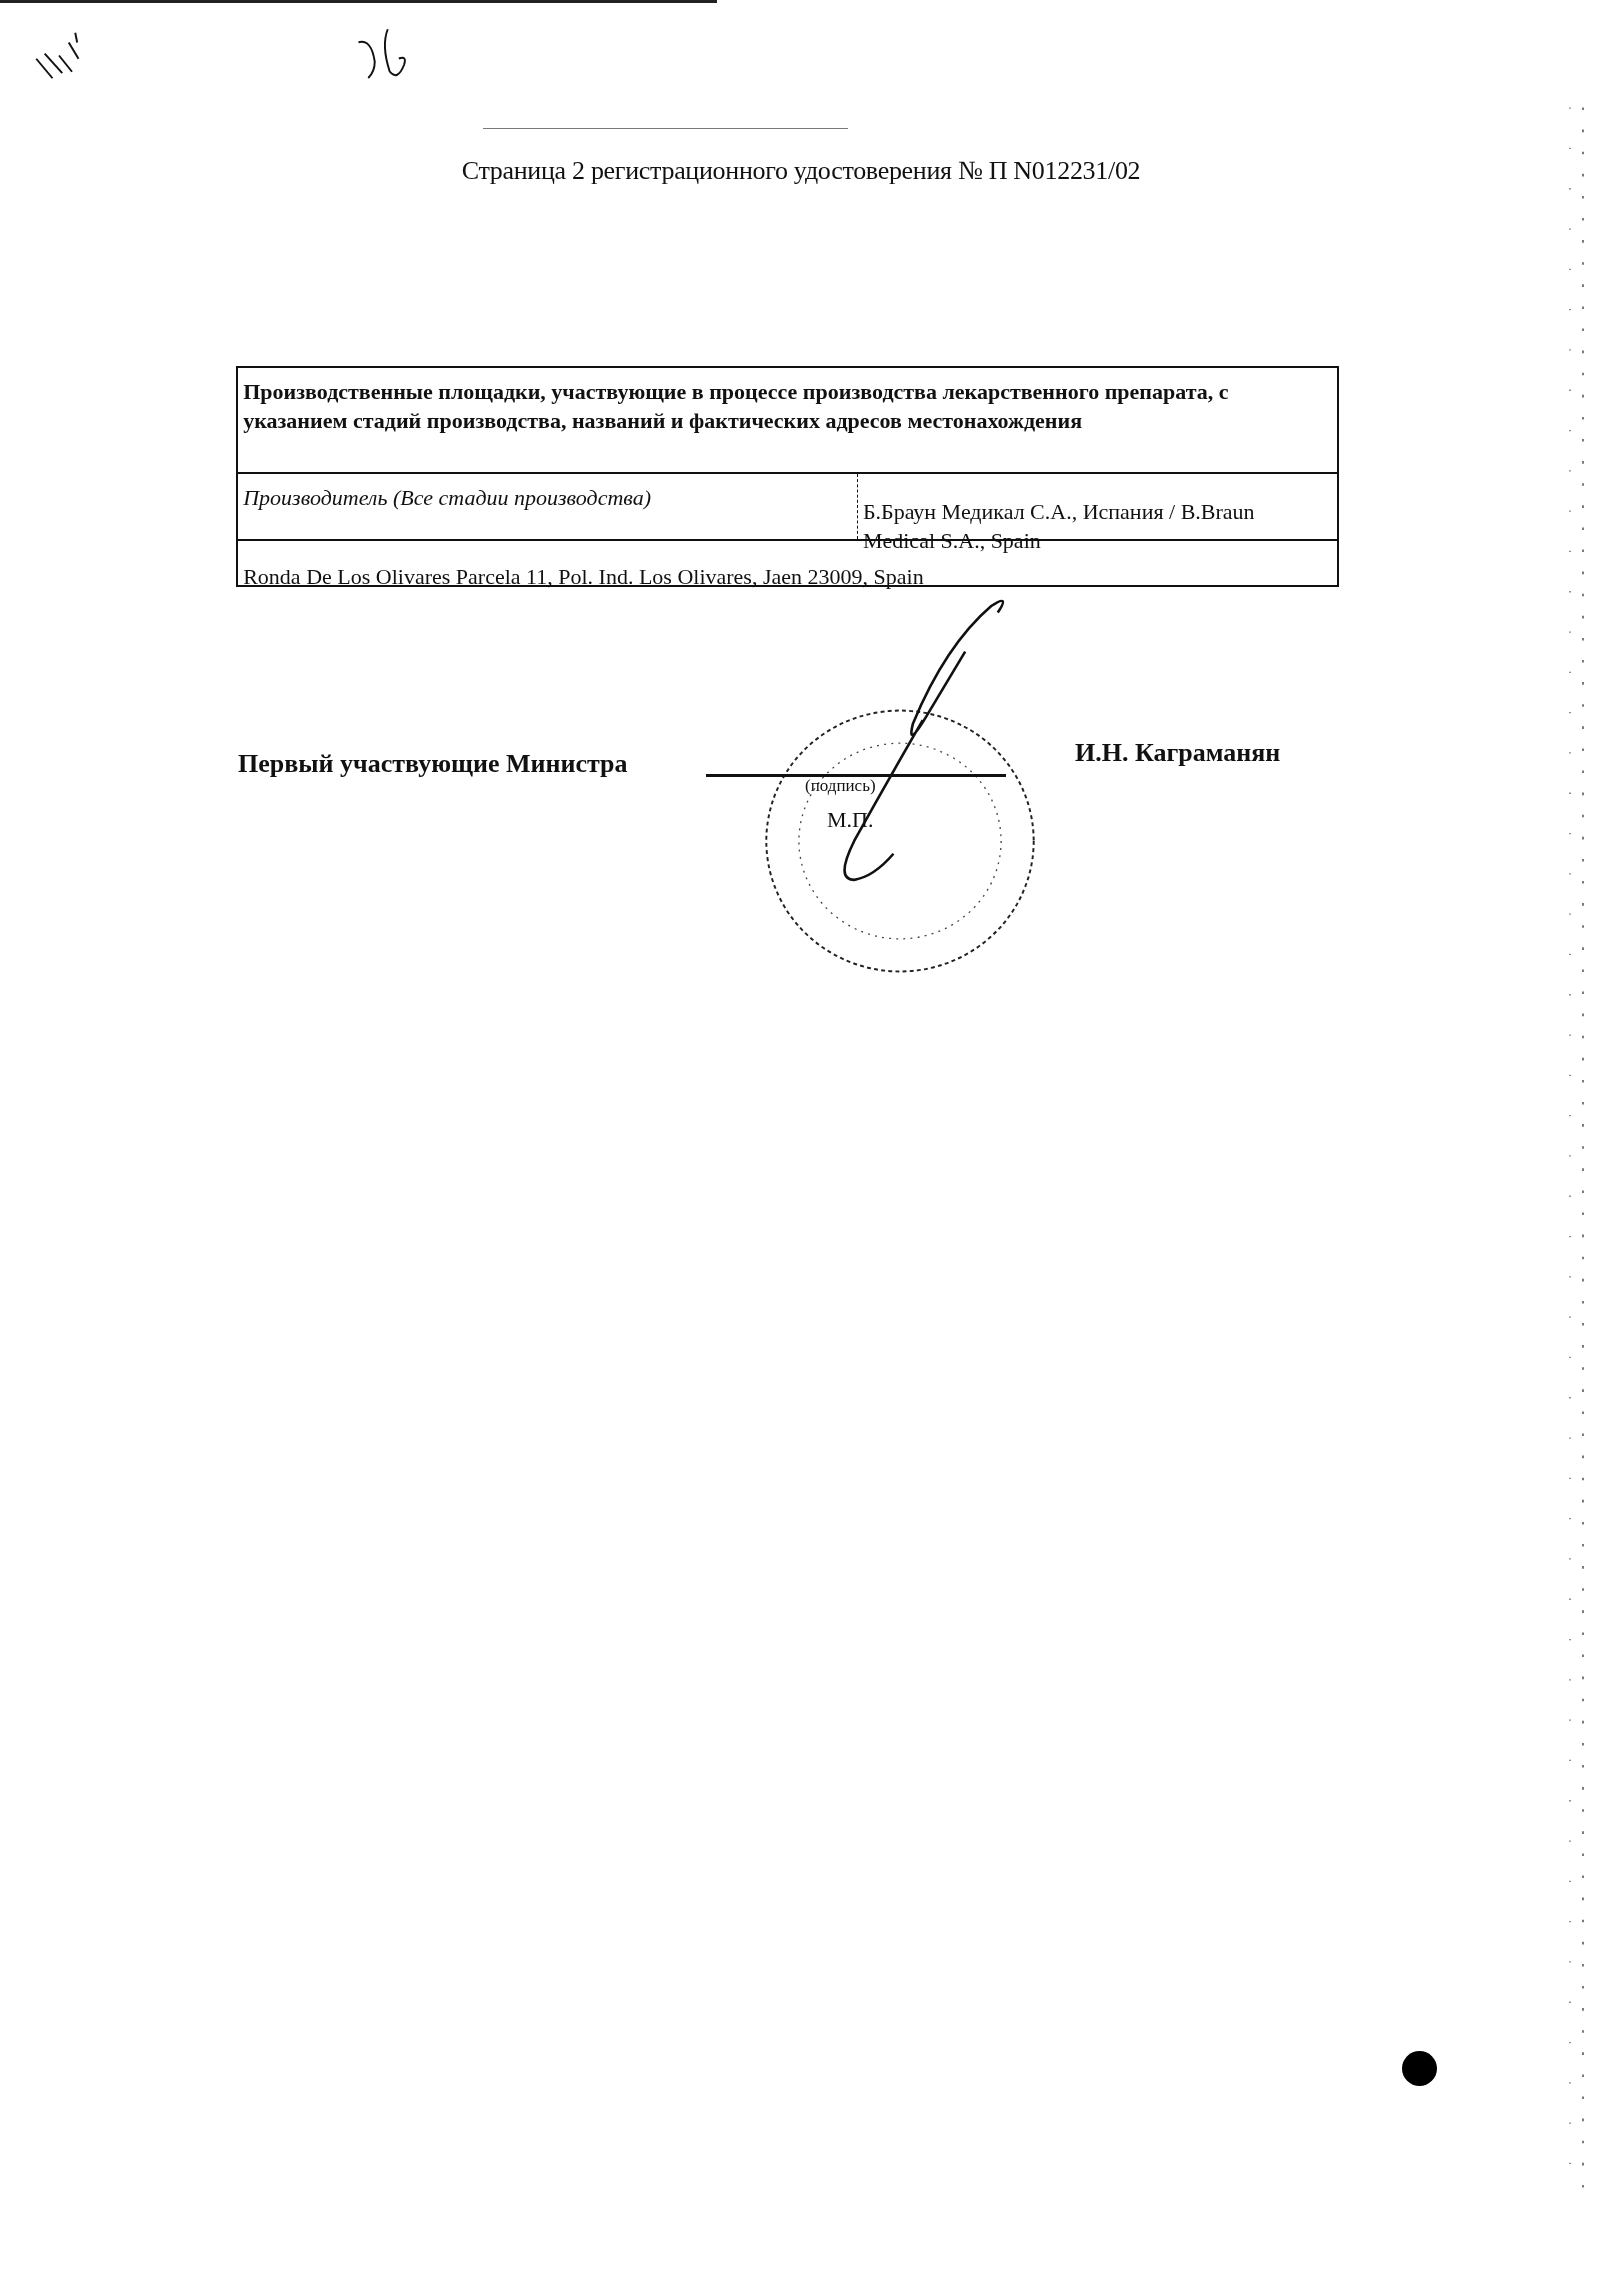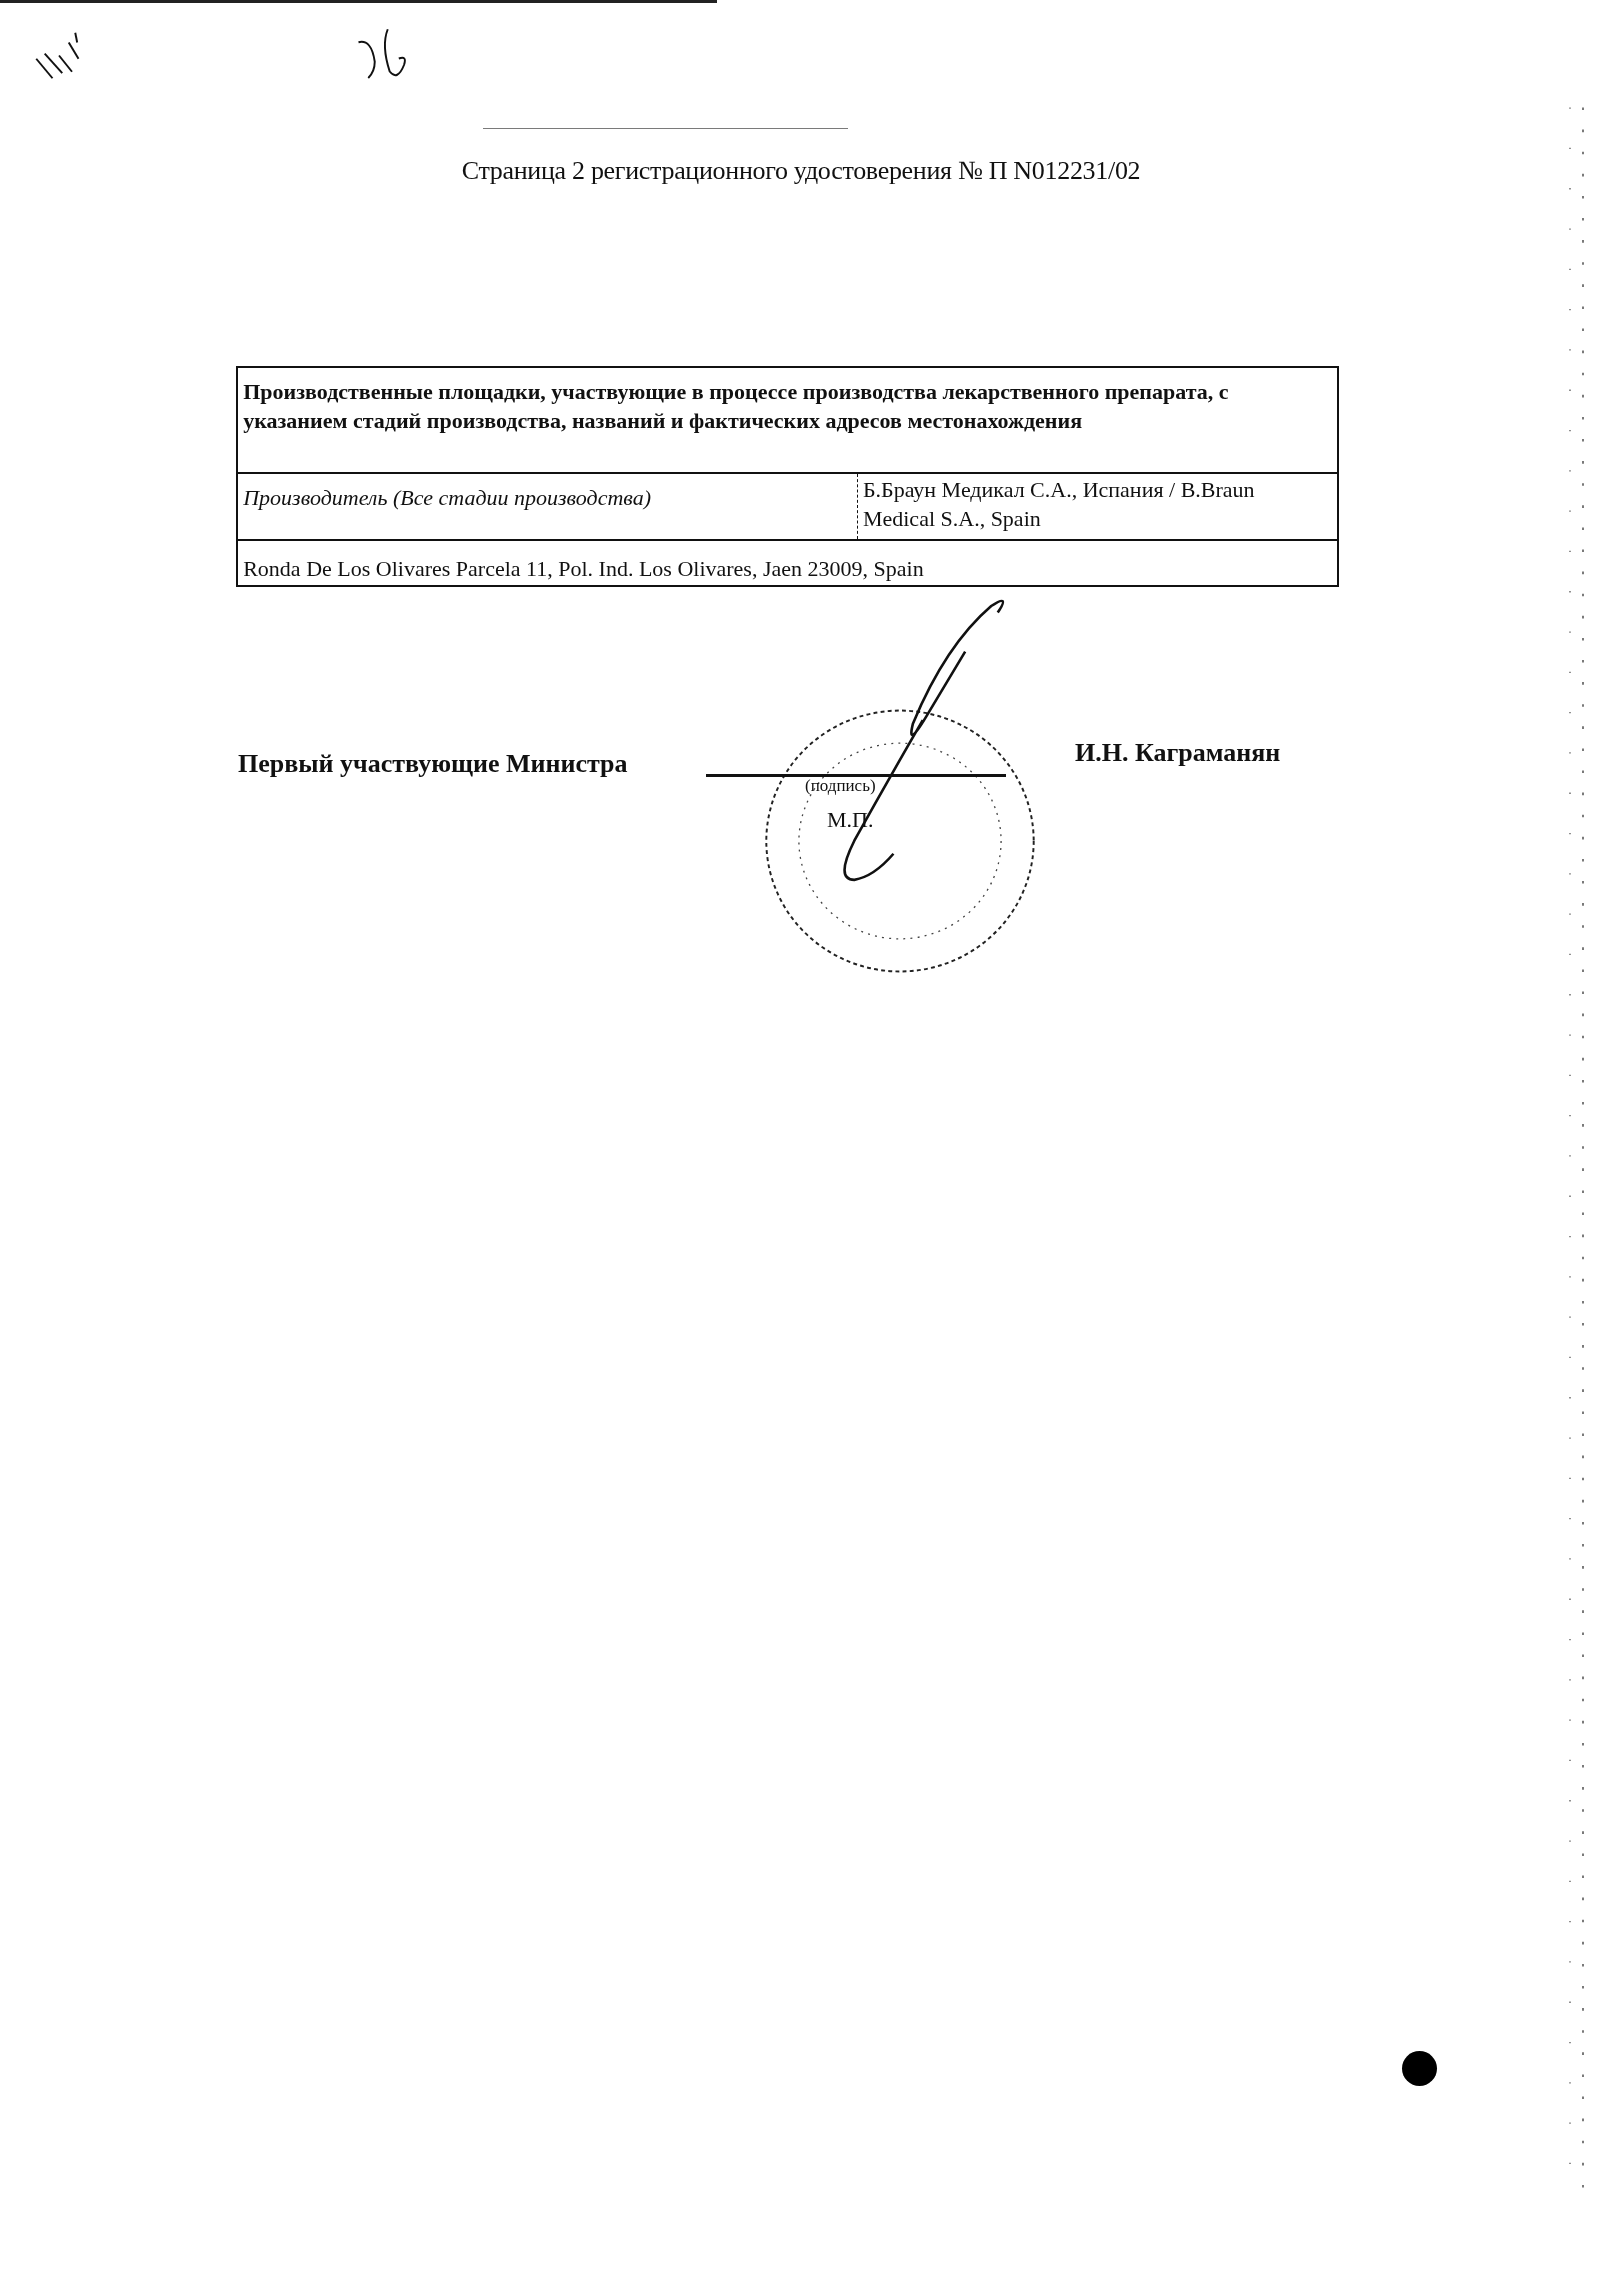--- a/index.html
+++ b/index.html
@@ -15,22 +15,22 @@
   .scan-line { background:#222; height:2px; }
   .table {
     left:236px; top:366px; width:1103px;
     border:2px solid #111; box-sizing:border-box;
   }
   .row { display:flex; border-top:2px solid #111; box-sizing:border-box;justify-content:center; }
   .row:first-child { border-top:none; }
   .cell { box-sizing:border-box; padding:9px 5.2px 5.2px 5.2px; font-size:22px; line-height:29px; }
   .hdr { font-weight:bold; height:104px; width:100%; }
   .mfr-label { font-style:italic; width:621px; height:49px; }
-  .mfr-name { width:482px; height:65px; border-left:1.3px dashed #111; padding-top:1px; }
-  .addr { width:100%; height:44px; padding-top:13px; }
+  .mfr-name { width:482px; height:65px; border-left:1.3px dashed #111; padding-top:23px; }
+  .addr { width:100%; height:44px; padding-top:21px; }
   .sign-title { left:238px; top:749px; font-size:26px; font-weight:bold; }
   .sign-name { left:1075px; top:738px; font-size:26px; font-weight:bold; }
   .sign-line { left:706px; top:774px; width:300px; height:2.6px; background:#111; }
   .sig-caption { left:805px; top:776px; font-size:17px; }
   .mp { left:827px; top:807px; font-size:22px; }
   .stamp { left:750px; top:681px; width:300px; height:307px; }
   .signature { left:815px; top:593px; width:196px; height:339px; }
   .dot { left:1402px; top:2051px; width:35px; height:35px; border-radius:50%; background:#000; }
   .handwrite { left:33px; top:26px; width:78px; height:59px; }
   .page-num { left:352px; top:26px; width:78px; height:65px; }

